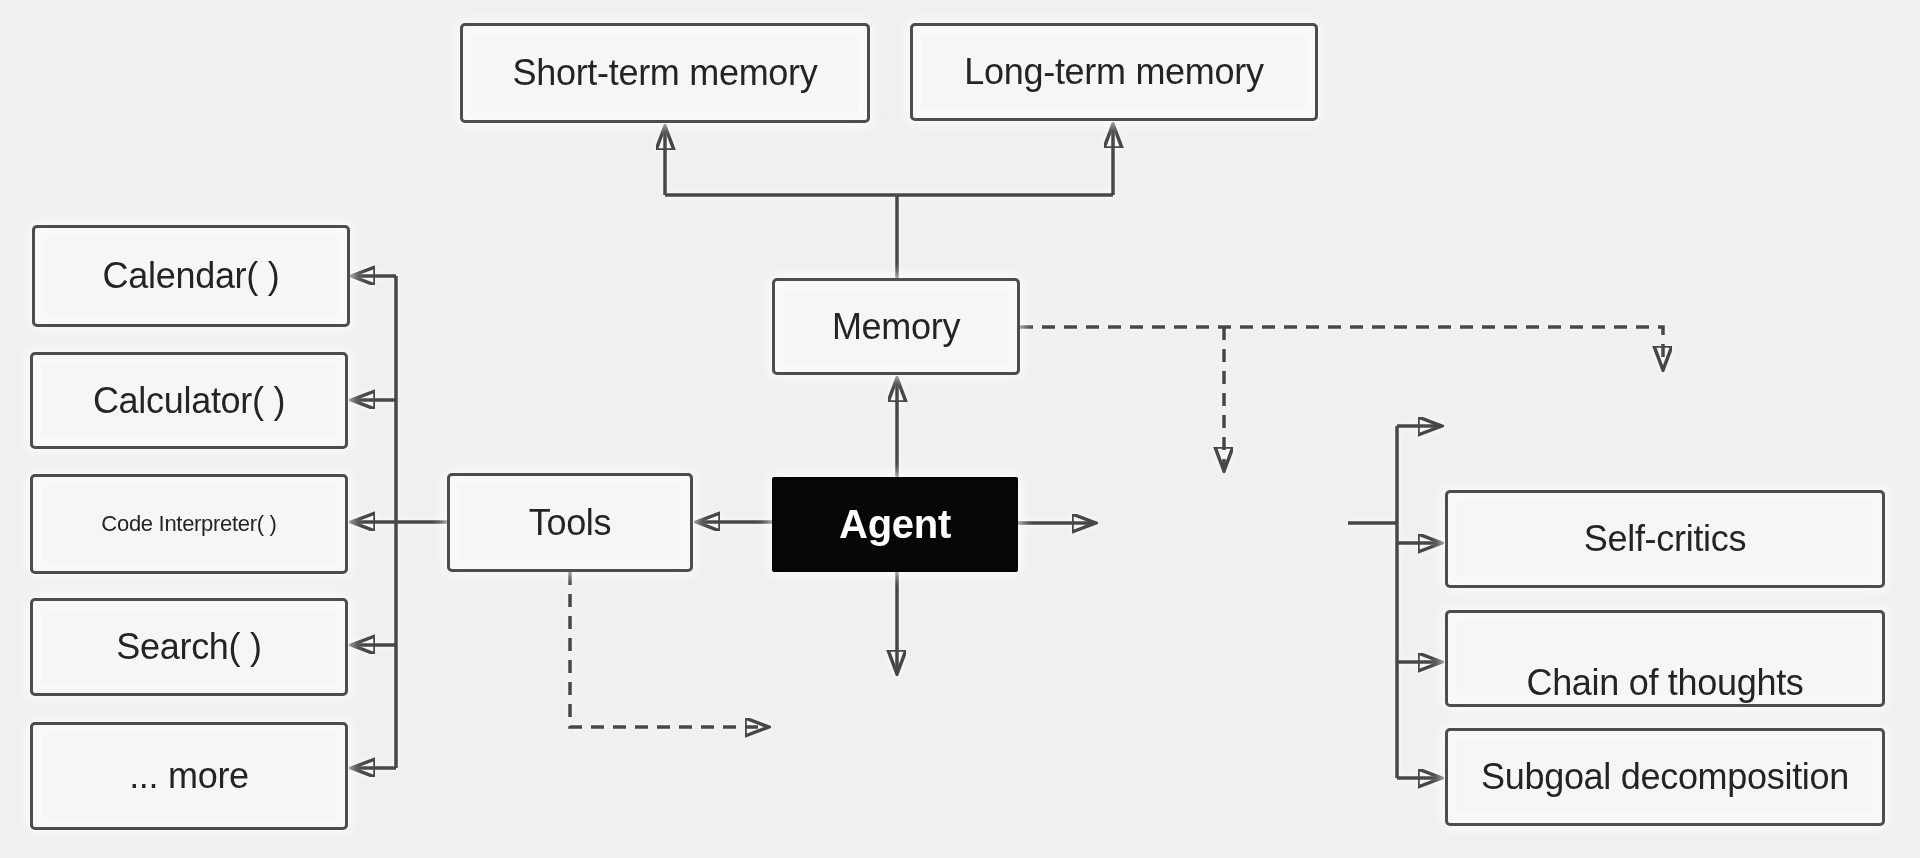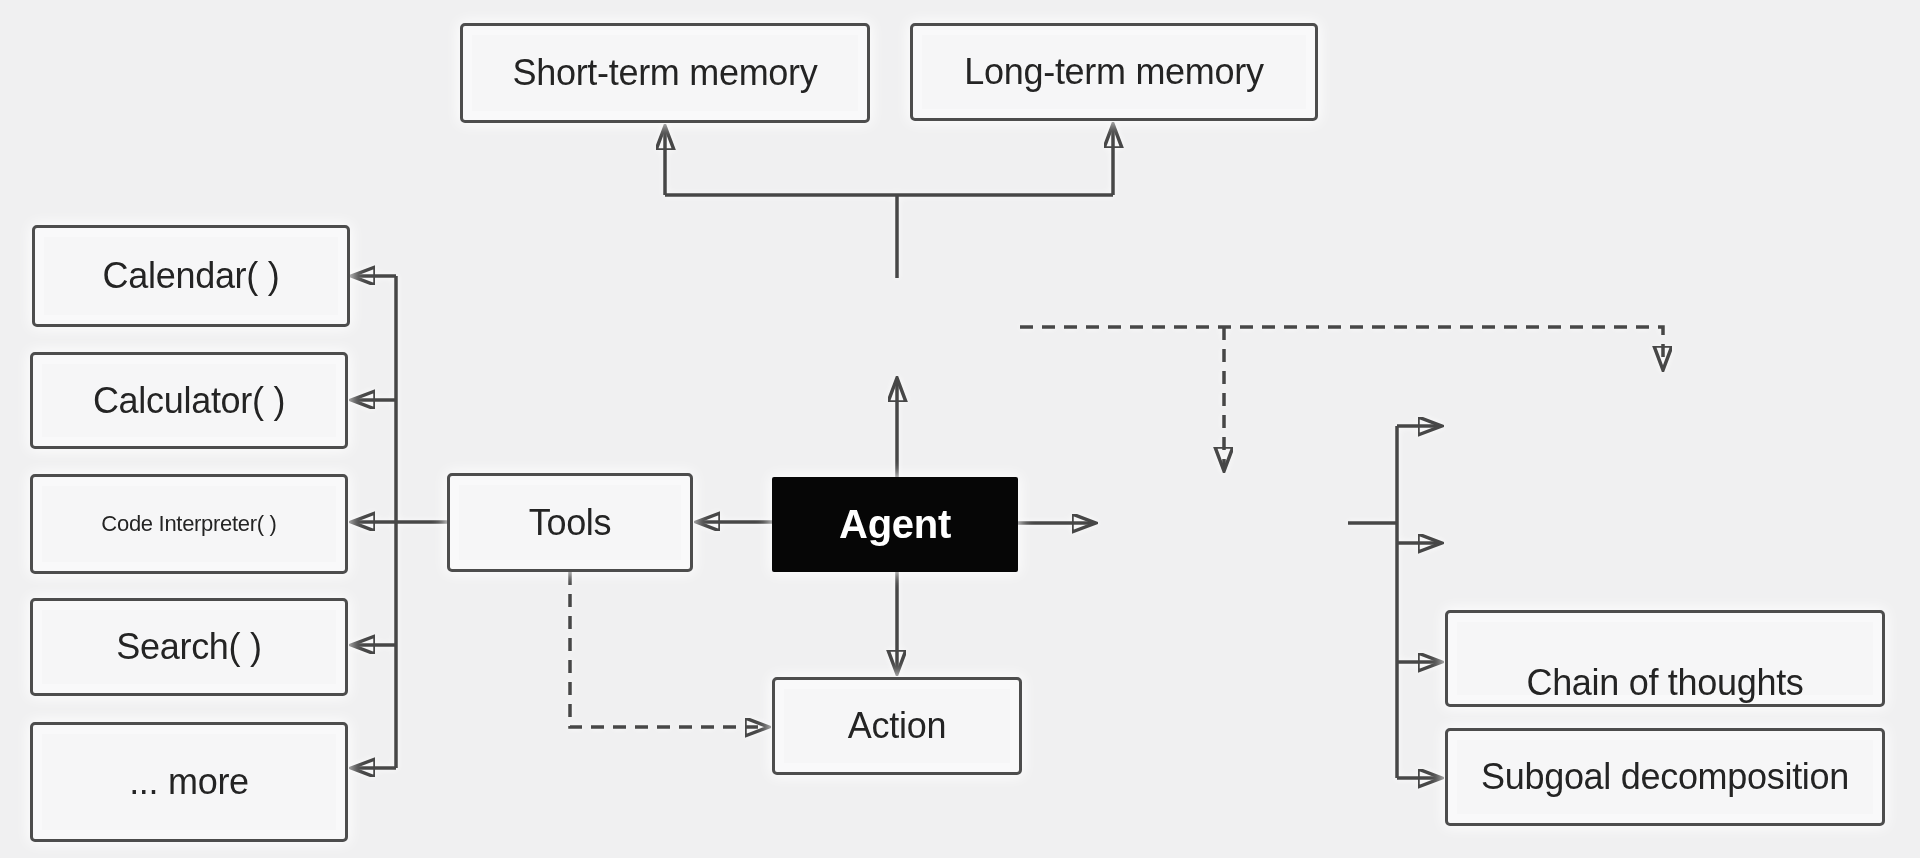--- a/index.html
+++ b/index.html
@@ -109,48 +109,51 @@
     <path class="dashed" d="M570,572 V727 H767" marker-end="url(#arrow)"></path>
   </svg>
 
   <div class="box" style="left:460px; top:23px; width:410px; height:100px;">
     <span class="lbl">Short-term memory</span>
   </div>
   <div class="box" style="left:910px; top:23px; width:408px; height:98px;">
     <span class="lbl">Long-term memory</span>
   </div>
 
+  <div class="box" style="left:772px; top:278px; width:248px; height:97px;">
+    <span class="lbl">Memory</span>
+  </div>
   <div class="box agent" style="left:772px; top:477px; width:246px; height:95px;">
     <span class="lbl">Agent</span>
-  </div>
-  <div class="box" style="left:772px; top:677px; width:250px; height:98px;">
-    <span class="lbl">Action</span>
   </div>
 
   <div class="box" style="left:447px; top:473px; width:246px; height:99px;">
     <span class="lbl">Tools</span>
   </div>
 
 
   <div class="box" style="left:32px; top:225px; width:318px; height:102px;">
     <span class="lbl">Calendar( )</span>
   </div>
   <div class="box" style="left:30px; top:352px; width:318px; height:97px;">
     <span class="lbl">Calculator( )</span>
   </div>
   <div class="box" style="left:30px; top:474px; width:318px; height:100px; font-size:22px;">
     <span class="lbl">Code Interpreter( )</span>
   </div>
   <div class="box" style="left:30px; top:598px; width:318px; height:98px;">
     <span class="lbl">Search( )</span>
   </div>
-  <div class="box" style="left:30px; top:722px; width:318px; height:120px;align-items:center;">
+  <div class="box" style="left:30px; top:722px; width:318px; height:108px;align-items:center;">
     <span class="lbl">... more</span>
   </div>
 
+  <div class="box" style="left:1445px; top:490px; width:440px; height:98px;">
+    <span class="lbl">Self-critics</span>
+  </div>
   <div class="box" style="left:1445px; top:610px; width:440px; height:97px;align-items:flex-end;">
     <span class="lbl">Chain of thoughts</span>
   </div>
   <div class="box" style="left:1445px; top:728px; width:440px; height:98px;">
     <span class="lbl">Subgoal decomposition</span>
   </div>
 
 </div>
 
 </body></html>

